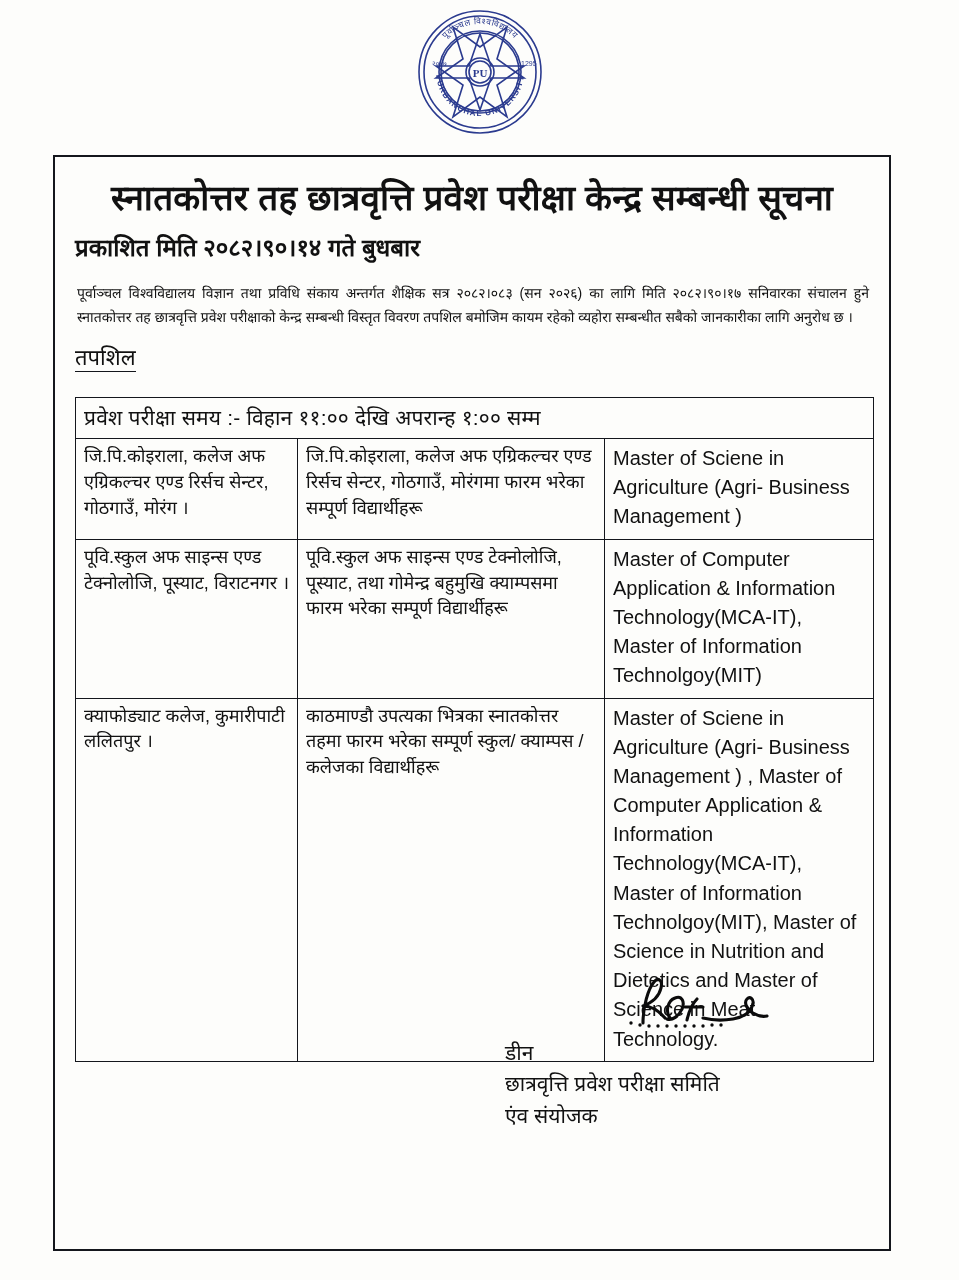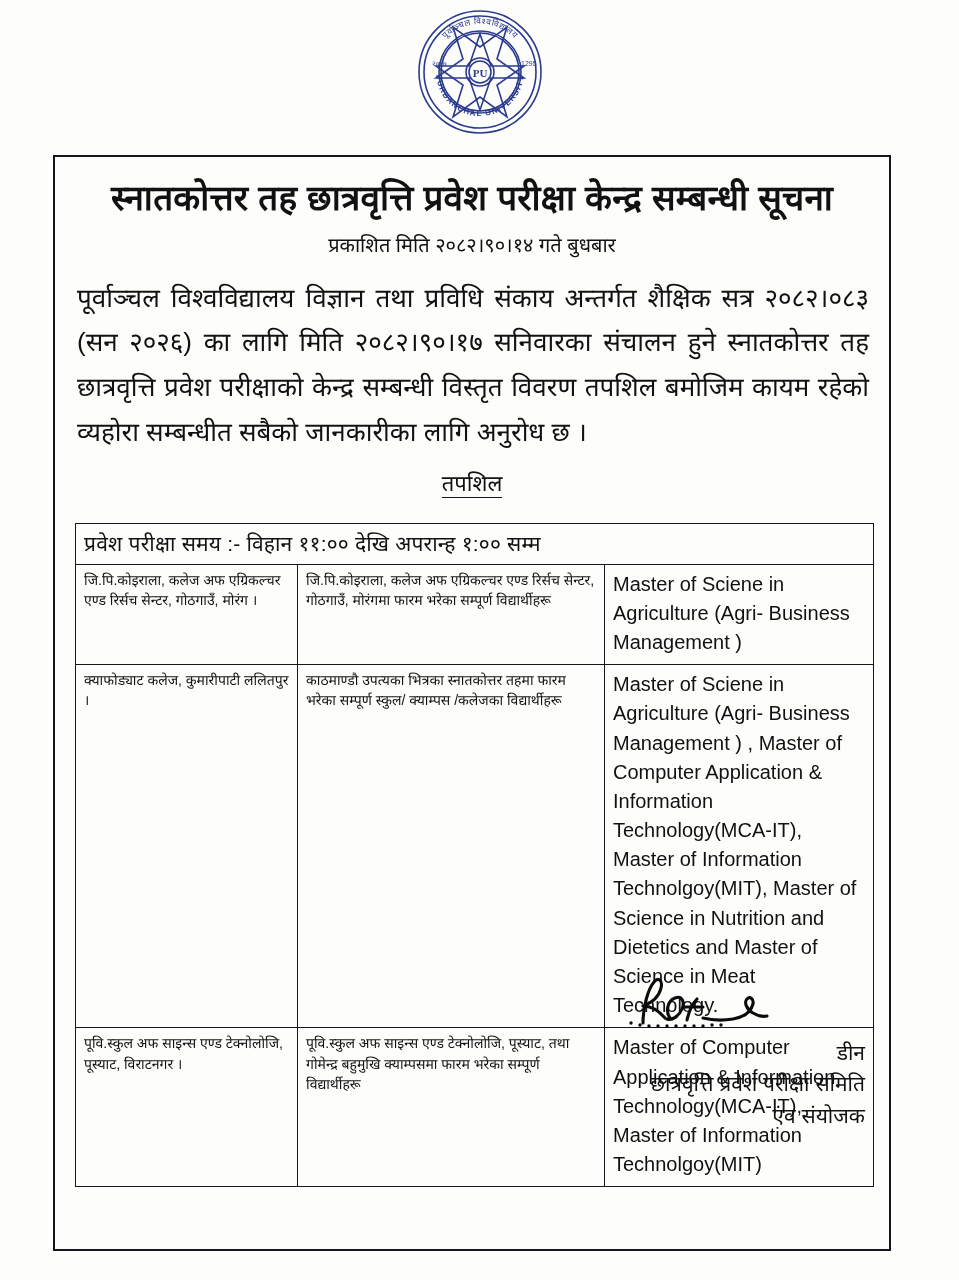--- a/index.html
+++ b/index.html
@@ -52,37 +52,35 @@
 
   .title {
     text-align: center;
     font-size: 35px;
     font-weight: bold;
     letter-spacing: 0.2px;
     line-height: 1.22;
     margin: 2px 0 0 0;
   }
   .subtitle {
-    text-align: center;
-    font-size: 20px;
-    font-weight: normal;
+    font-size: 24px;
+    font-weight: bold;
     line-height: 1.3;
     margin: 12px 0 0 0;
   }
 
   .para {
-    font-size: 26px;
+    font-size: 14px;
     line-height: 1.72;
     text-align: justify;
     text-justify: inter-word;
     margin: 18px 0 0 2px;
   }
 
   .tapasil {
-    text-align: center;
     font-size: 22px;
     margin-top: 12px;
   }
   .tapasil span {
     border-bottom: 1.6px solid #14161c;
     padding-bottom: 1px;
   }
 
   
   table.notice-table {
@@ -103,39 +101,39 @@
     padding: 7px 6px 8px 8px;
     letter-spacing: 0.2px;
   }
   th.col-head {
     text-align: center;
     font-size: 21px;
     font-weight: bold;
     padding: 6px 4px 8px 4px;
   }
   td.np-cell {
-    font-size: 14px;
+    font-size: 18px;
     line-height: 1.44;
   }
   td.en-cell {
     font-size: 20px;
     line-height: 1.46;
     font-family: "Liberation Sans", "DejaVu Sans", sans-serif;
   }
   col.c1 { width: 222px; }
   col.c2 { width: 307px; }
   col.c3 { width: 269px; }
 
   
   #sign-block {
     position: absolute;
     right: 24px;
     bottom: 118px;
     width: 360px;
-    text-align: right;
+    text-align: left;
   }
   #signature {
     height: 62px;
     position: relative;
     margin-bottom: 2px;
   }
   #signature svg { display:block; margin: 0 auto; }
   .sign-line {
     font-size: 21px;
     line-height: 1.5;
@@ -194,28 +192,28 @@
       <tbody>
         <tr>
           <td class="time-row" colspan="3">प्रवेश परीक्षा समय :- विहान ११:००  देखि अपरान्ह १:००   सम्म</td>
         </tr>
         <tr>
           <td class="np-cell">जि.पि.कोइराला, कलेज अफ एग्रिकल्चर एण्ड रिर्सच सेन्टर, गोठगाउँ, मोरंग ।</td>
           <td class="np-cell">जि.पि.कोइराला, कलेज अफ एग्रिकल्चर एण्ड रिर्सच सेन्टर, गोठगाउँ, मोरंगमा फारम भरेका सम्पूर्ण विद्यार्थीहरू</td>
           <td class="en-cell">Master of Sciene in Agriculture (Agri- Business Management )</td>
         </tr>
         <tr>
+          <td class="np-cell">पूवि.स्कुल अफ साइन्स एण्ड टेक्नोलोजि, पूस्याट, विराटनगर ।</td>
+          <td class="np-cell">पूवि.स्कुल अफ साइन्स एण्ड टेक्नोलोजि, पूस्याट, तथा गोमेन्द्र बहुमुखि क्याम्पसमा फारम भरेका सम्पूर्ण विद्यार्थीहरू</td>
+          <td class="en-cell">Master of Computer Application &amp; Information Technology(MCA-IT), Master of Information Technolgoy(MIT)</td>
+        </tr>
+        <tr>
           <td class="np-cell">क्याफोड्याट कलेज, कुमारीपाटी ललितपुर ।</td>
           <td class="np-cell">काठमाण्डौ उपत्यका भित्रका स्नातकोत्तर तहमा फारम भरेका सम्पूर्ण स्कुल/ क्याम्पस /कलेजका विद्यार्थीहरू</td>
           <td class="en-cell">Master of Sciene in Agriculture (Agri- Business Management ) , Master of Computer Application &amp; Information Technology(MCA-IT), Master of Information Technolgoy(MIT), Master of Science in Nutrition and Dietetics and Master of Science in Meat Technology.</td>
-        </tr>
-        <tr>
-          <td class="np-cell">पूवि.स्कुल अफ साइन्स एण्ड टेक्नोलोजि, पूस्याट, विराटनगर ।</td>
-          <td class="np-cell">पूवि.स्कुल अफ साइन्स एण्ड टेक्नोलोजि, पूस्याट, तथा गोमेन्द्र बहुमुखि क्याम्पसमा फारम भरेका सम्पूर्ण विद्यार्थीहरू</td>
-          <td class="en-cell">Master of Computer Application &amp; Information Technology(MCA-IT), Master of Information Technolgoy(MIT)</td>
         </tr>
       </tbody>
     </table>
 
     <div id="sign-block">
       <div id="signature">
         <svg width="200" height="62" viewBox="0 0 200 62" aria-hidden="true">
           <g fill="none" stroke="#0b0b0b" stroke-width="3.1" stroke-linecap="round" stroke-linejoin="round">
             <path d="M58 50 C58 34 63 16 69 9 C73 4 78 7 76 15 C74 24 66 30 58 33 C66 33 74 38 80 45"></path>
             <path d="M86 46 C80 40 82 28 90 25 C97 22 100 29 97 36 C94 43 87 48 82 46"></path>

